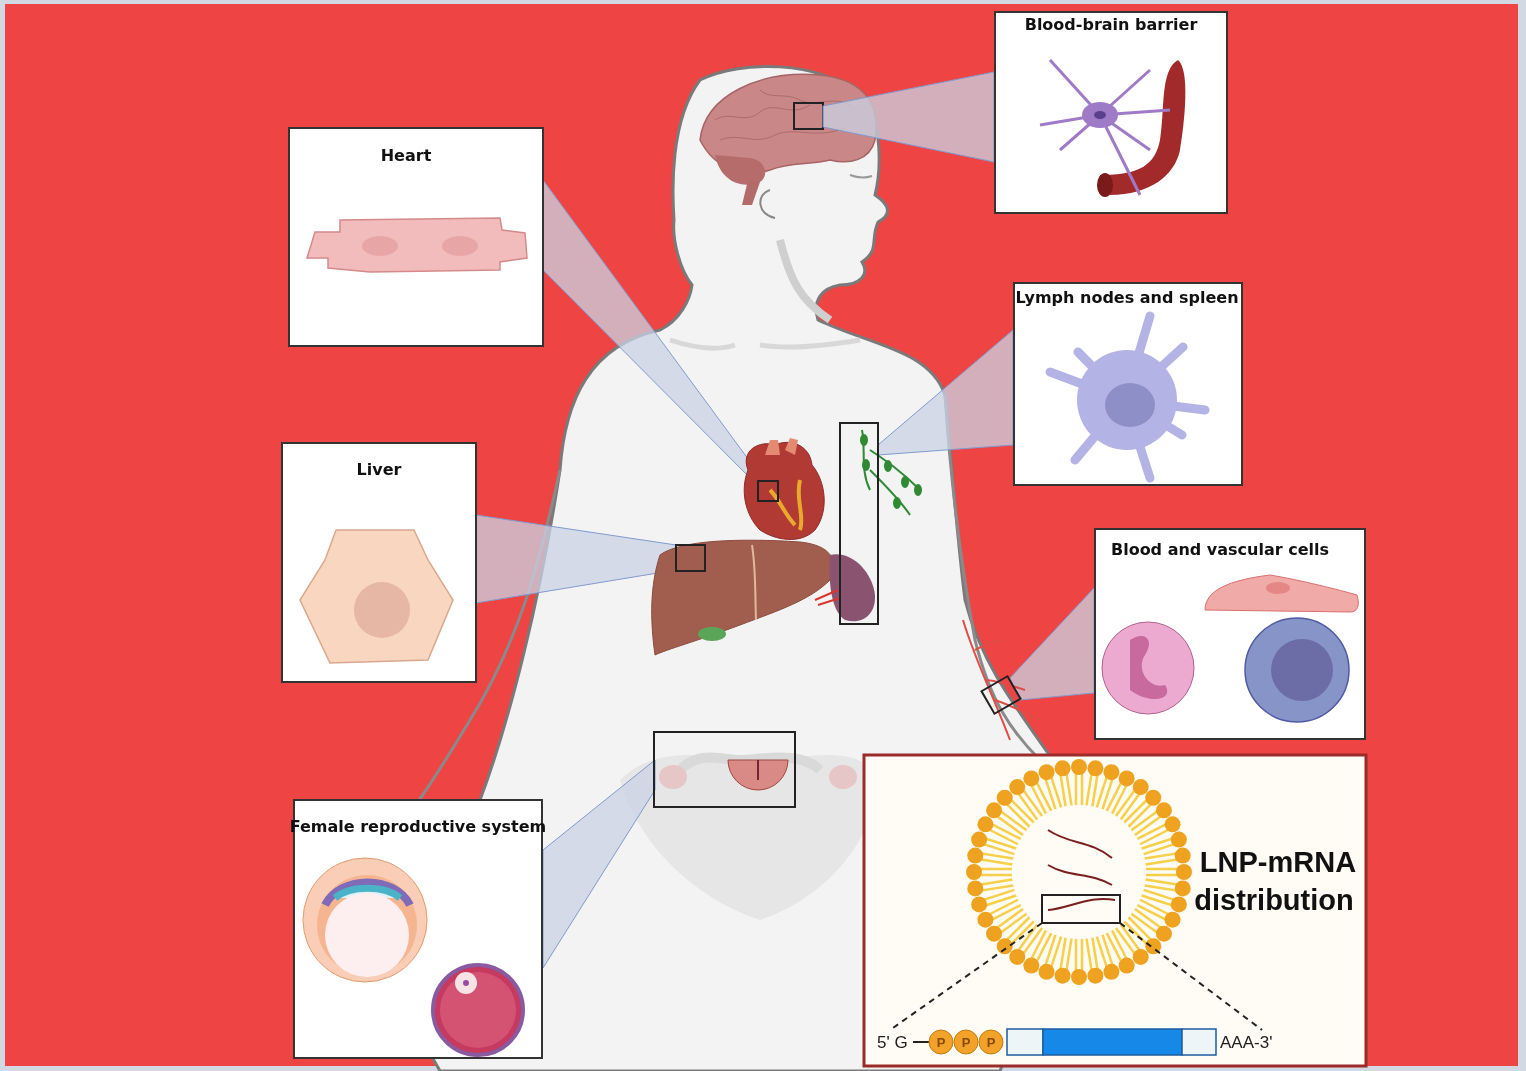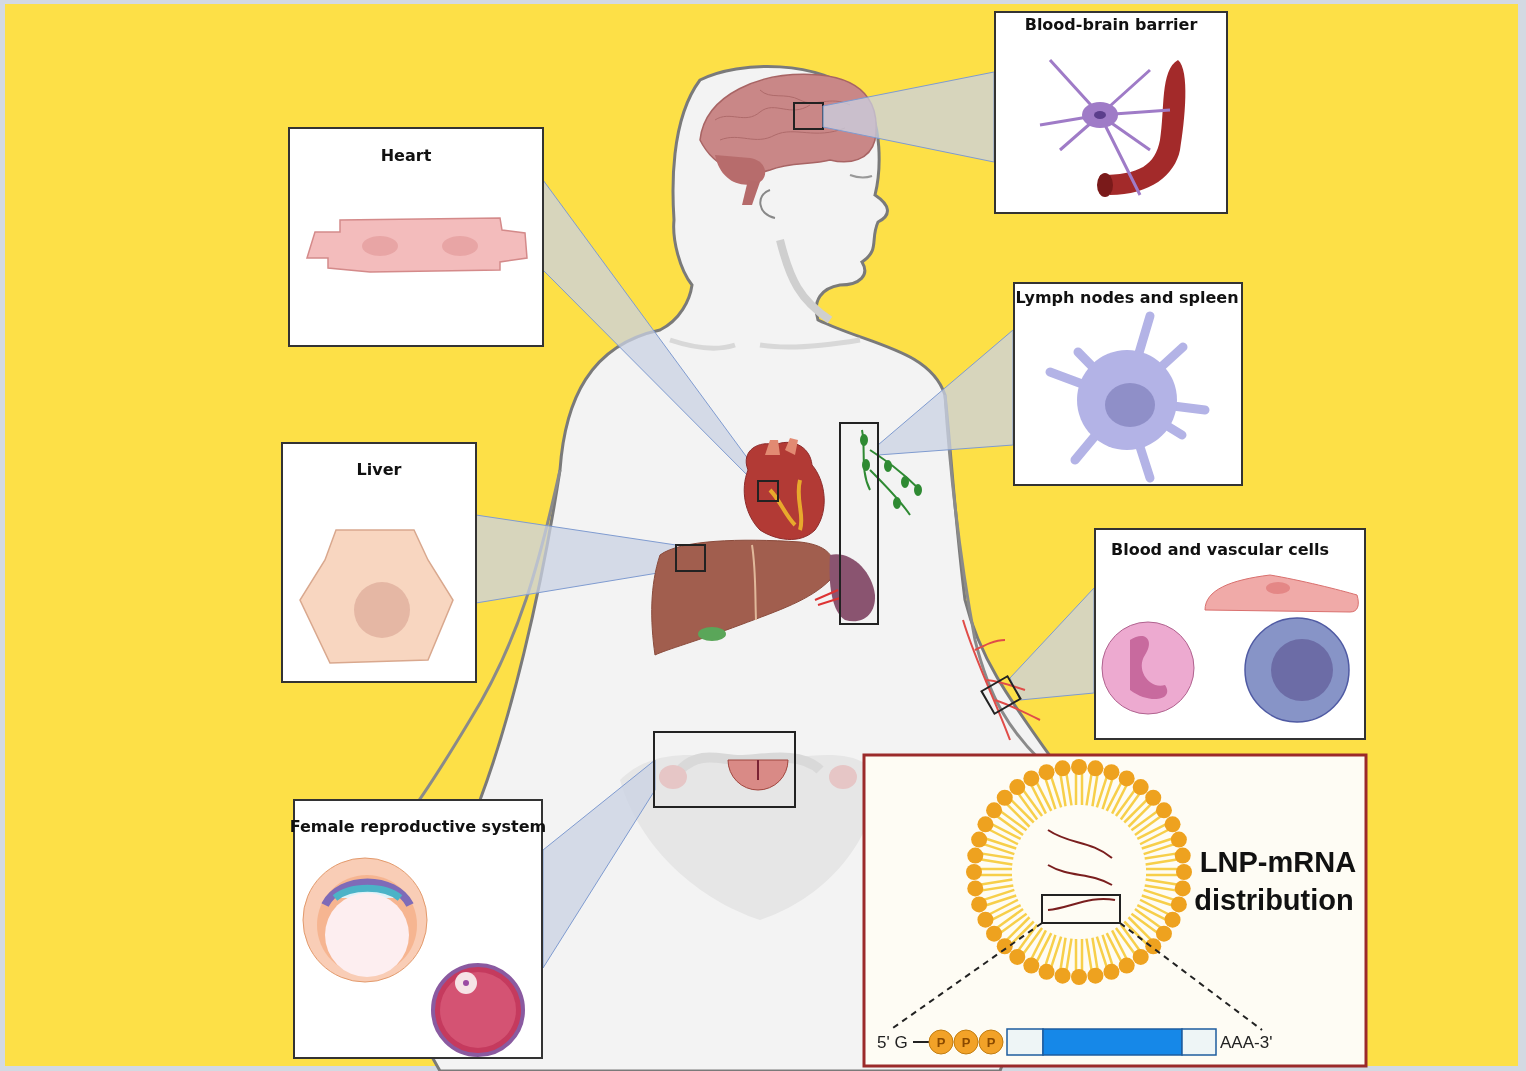--- a/index.html
+++ b/index.html
@@ -1,17 +1,17 @@
 <!DOCTYPE html>
 <html><head>
 <meta charset="utf-8">
 <style>
   html,body{margin:0;padding:0;}
   body{width:1526px;height:1071px;background:#d3d9e2;overflow:hidden;font-family:"Liberation Sans",sans-serif;}
-  #frame{position:absolute;left:5px;top:4px;width:1513px;height:1062px;background:#fde047;}
+  #frame{position:absolute;left:5px;top:4px;width:1513px;height:1062px;background:#ef4444;}
   svg{position:absolute;left:0;top:0;}
   .lbl{font-family:"DejaVu Sans",sans-serif;font-weight:bold;font-size:16px;fill:#111;}
   .big{font-family:"Liberation Sans",sans-serif;font-weight:bold;font-size:29px;fill:#111;}
   .seq{font-family:"Liberation Sans",sans-serif;font-size:17px;fill:#222;}
   .plbl{font-family:"Liberation Sans",sans-serif;font-weight:bold;font-size:13px;fill:#8a4a00;}
 </style>
 </head>
 <body>
 
 <div id="frame">

